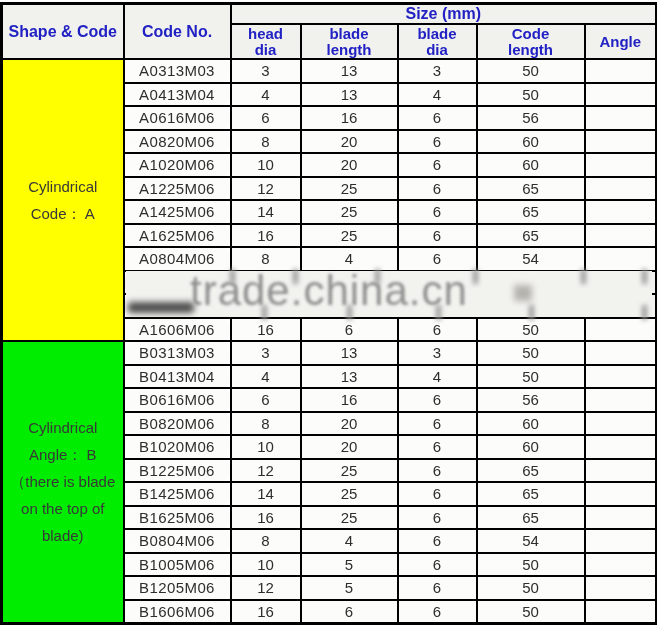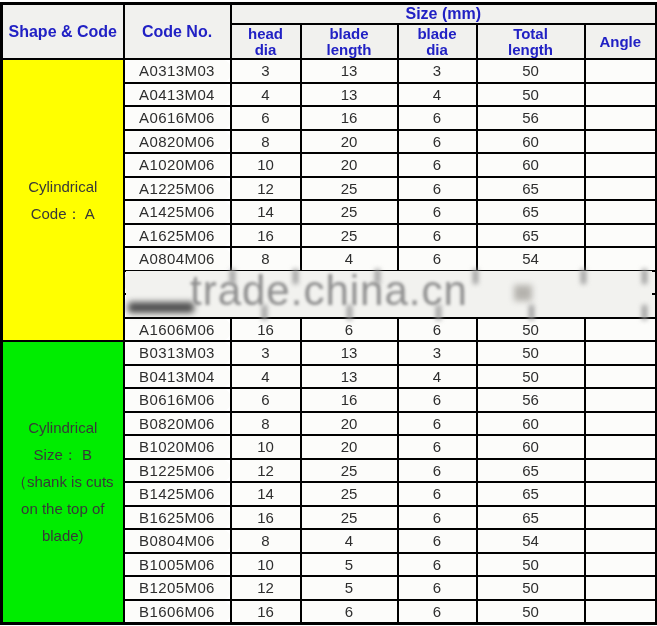--- a/index.html
+++ b/index.html
@@ -87,21 +87,21 @@
           </th>
           <th>
             <div>blade</div>
             <div>length</div>
           </th>
           <th>
             <div>blade</div>
             <div>dia</div>
           </th>
           <th>
-            <div>Total</div>
+            <div>Code</div>
             <div>length</div>
           </th>
           <th>
             <div>Angle</div>
           </th>
         </tr>
     </thead>
     <tbody id="table-body">
         <tr>
           <td class="section-label" rowspan="12" style="background: rgb(255, 255, 0);">
@@ -199,22 +199,22 @@
           <td class="order-cell">A1606M06</td>
           <td>16</td>
           <td>6</td>
           <td>6</td>
           <td>50</td>
           <td></td>
         </tr>
         <tr>
           <td class="section-label" rowspan="12" style="background: rgb(0, 237, 0);">
             <div>Cylindrical</div>
-            <div>Size： B</div>
-            <div>（shank is cuts</div>
+            <div>Angle： B</div>
+            <div>（there is blade</div>
             <div>on the top of</div>
             <div>blade)</div>
           </td>
           <td class="order-cell">B0313M03</td>
           <td>3</td>
           <td>13</td>
           <td>3</td>
           <td>50</td>
           <td></td>
         </tr>

